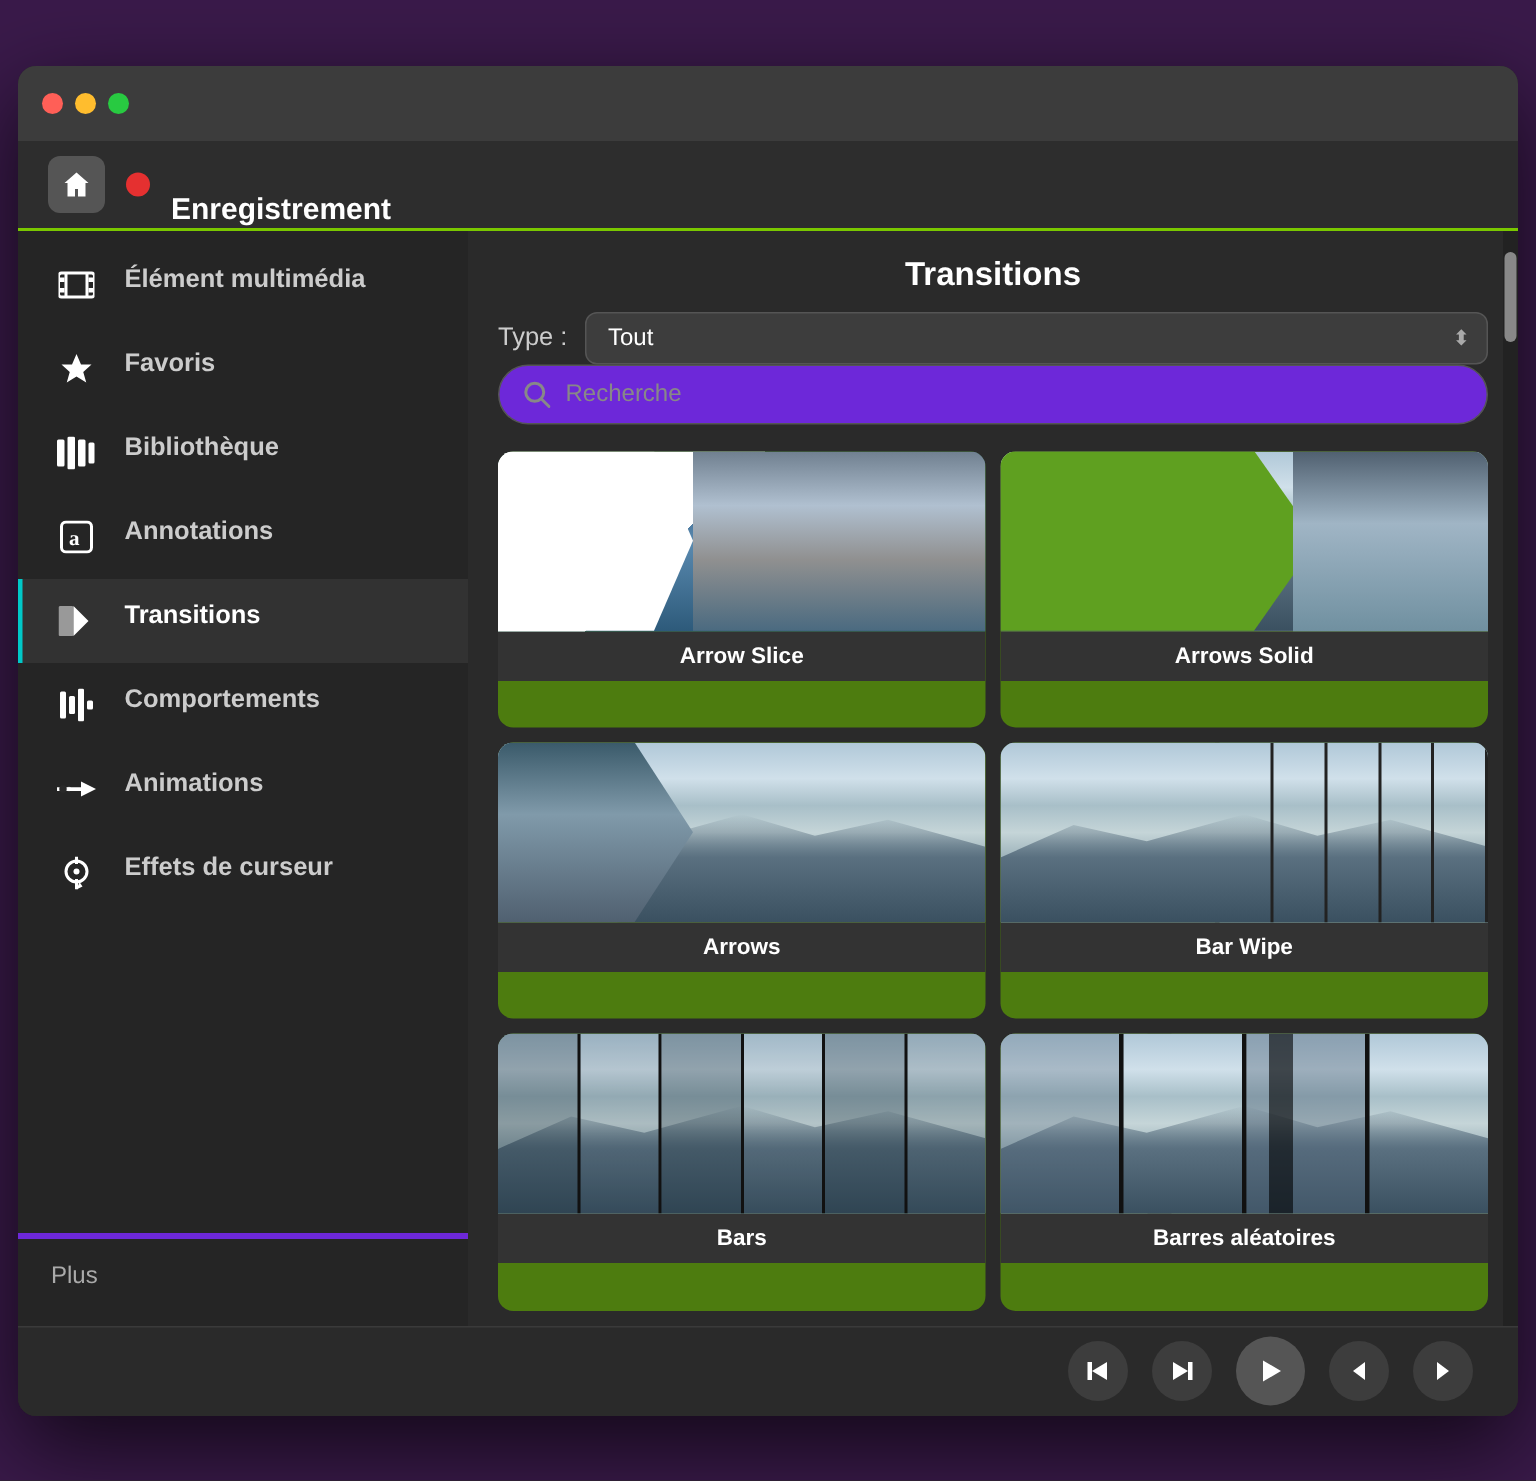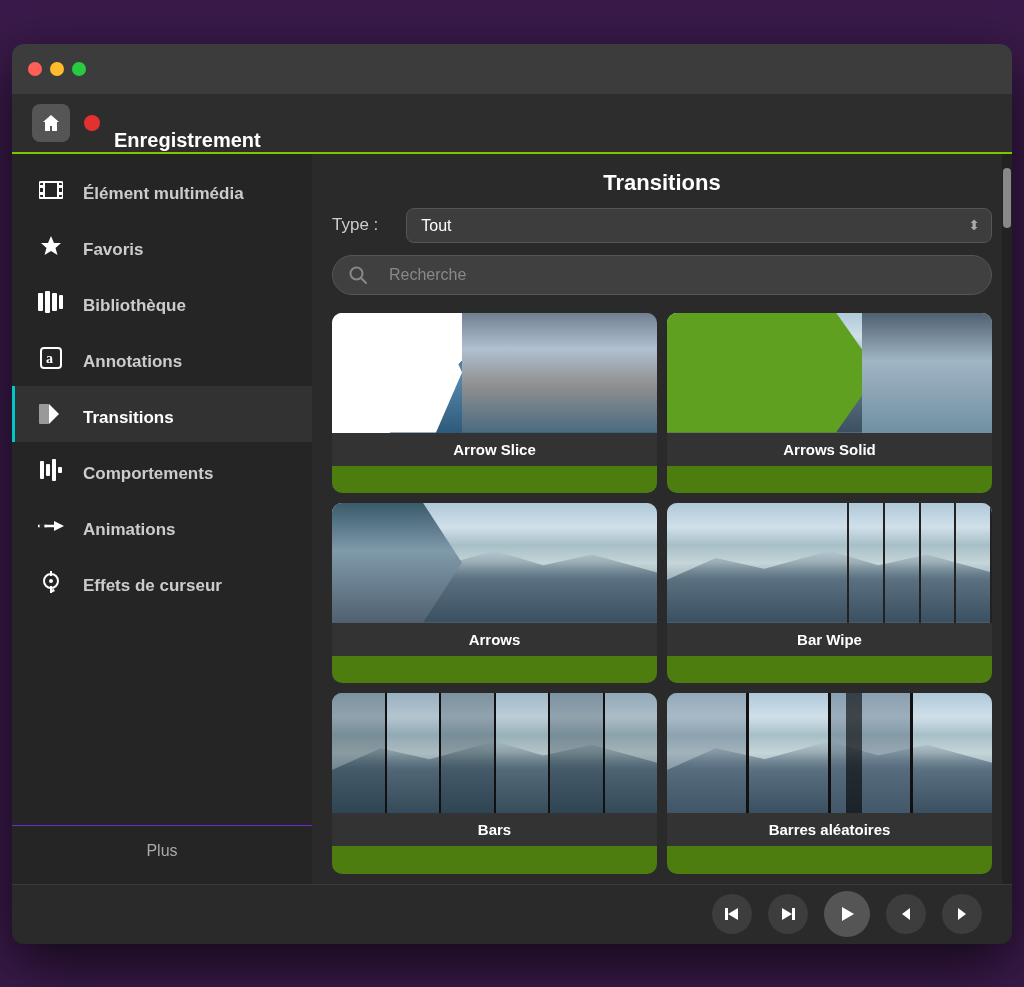--- a/index.html
+++ b/index.html
@@ -88,21 +88,21 @@
     .sidebar {
       width: 300px;
       background: #252525;
       display: flex;
       flex-direction: column;
       flex-shrink: 0;
       padding: 8px 0;
     }
     .sidebar-item {
       display: flex;
-      align-items: flex-end;
+      align-items: flex-start;
       gap: 18px;
       padding: 14px 22px;
       cursor: pointer;
       color: #ccc;
       font-size: 17px;
       font-weight: 500;
       border-left: 3px solid transparent;
       transition: background 0.1s;
     }
     .sidebar-item.active {
@@ -120,22 +120,22 @@
       flex-shrink: 0;
     }
     .sidebar-label { font-weight: 600; }
     .sidebar-more {
       margin-top: auto;
       padding: 16px 22px;
       color: #aaa;
       font-size: 16px;
       font-weight: 500;
       cursor: pointer;
-      border-top: 1px solid #6d28d9;
-      text-align: center;
+      border-top: 4px solid #6d28d9;
+      text-align: left;
     }
 
     
     .right-panel {
       flex: 1;
       background: #2a2a2a;
       display: flex;
       flex-direction: column;
       overflow: hidden;
       position: relative;
@@ -144,22 +144,22 @@
       padding: 16px 20px 12px;
       color: white;
       font-size: 22px;
       font-weight: 700;
       text-align: center;
       flex-shrink: 0;
     }
     .type-row {
       display: flex;
       align-items: center;
-      gap: 28px;
-      padding: 0 20px 12px;
+      gap: 12px;
+      padding: 0 20px 0;
       flex-shrink: 0;
     }
     .type-label {
       color: #ccc;
       font-size: 17px;
     }
     .select-wrapper {
       flex: 1;
       position: relative;
     }
@@ -181,25 +181,25 @@
       transform: translateY(-50%);
       color: #aaa;
       pointer-events: none;
       font-size: 14px;
     }
     .search-row {
       padding: 0 20px 14px;
       flex-shrink: 0;
     }
     .search-box {
-      background: #404040;
+      background: #6d28d9;
       border: 1px solid #555;
       border-radius: 22px;
       display: flex;
-      gap: 22px;
+      gap: 10px;
       padding: 10px 16px;
     }
     .search-icon-svg {
       color: #888;
       font-size: 17px;
       flex-shrink: 0;
     }
     .search-input {
       background: transparent;
       border: none;

